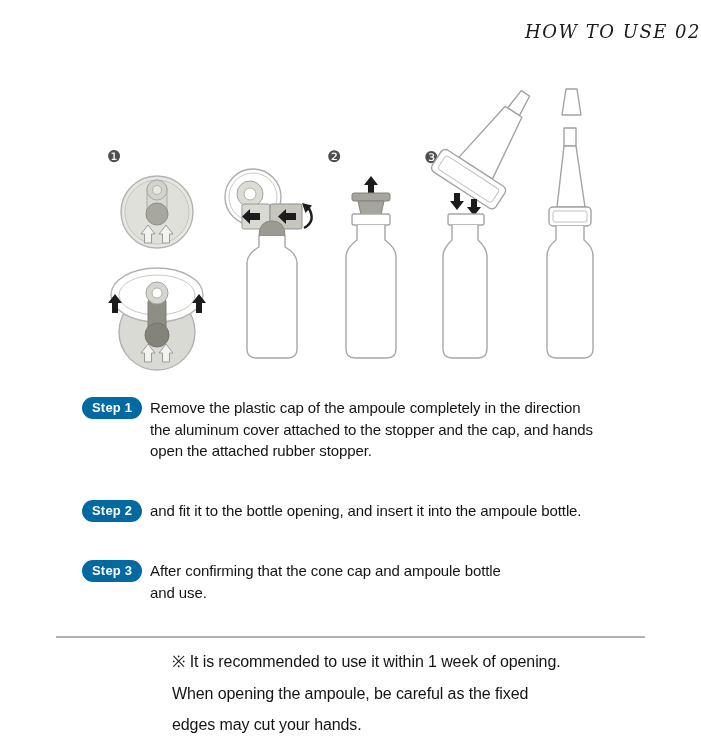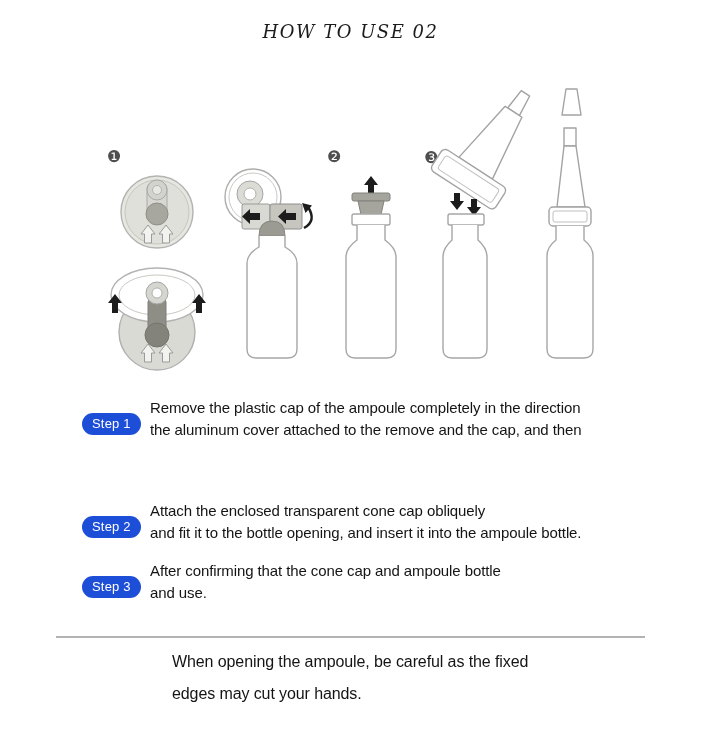--- a/index.html
+++ b/index.html
@@ -1,34 +1,34 @@
 <!DOCTYPE html>
 <html><head>
 <meta charset="utf-8">
 <style>
   html,body{margin:0;padding:0;background:#ffffff;}
   .page{
     position:relative;width:701px;height:745px;background:#ffffff;
     font-family:"Liberation Sans",sans-serif;overflow:hidden;
   }
   .title{
-    position:absolute;top:21px;left:0;width:100%;text-align:center;
+    position:absolute;top:21px;left:0;width:100%;text-align:right;
     font-family:"DejaVu Serif","Liberation Serif",serif;
     font-style:italic;font-size:18px;letter-spacing:1.5px;color:#1b1b1b;
   }
   .marker{
     position:absolute;font-size:16px;color:#4f4f4f;line-height:16px;
     font-family:"DejaVu Sans",sans-serif;
   }
   .diagram-svg{position:absolute;left:0;top:0;}
   .step{position:absolute;left:0;width:701px;}
   .step-badge{
-    position:absolute;left:82px;top:16px;
-    background:#1d4ed8;color:#ffffff;border-radius:12px;
-    font-size:13px;font-weight:400;padding:3px 10px 4px 10px;letter-spacing:0.2px;
+    position:absolute;left:82px;top:0;
+    background:#0369a1;color:#ffffff;border-radius:12px;
+    font-size:13px;font-weight:700;padding:3px 10px 4px 10px;letter-spacing:0.2px;
   }
   .step-text{
     position:absolute;left:150px;top:0;width:540px;
     font-size:15px;line-height:21.5px;color:#141414;letter-spacing:-0.1px;
   }
   .divider{
     position:absolute;left:56px;top:636px;width:589px;height:2px;background:#b3b3b3;
   }
   .note{
     position:absolute;left:172px;top:646px;width:480px;
@@ -117,40 +117,41 @@
       <rect x="549" y="207" width="42" height="19" rx="4" fill="#ffffff" stroke="#a3a3a3" stroke-width="1.4"></rect>
       <rect x="553" y="211" width="34" height="11" rx="2" fill="none" stroke="#c0c0c0" stroke-width="1"></rect>
       <path d="M 556,226 L 556,240 Q 547,247 547,256 L 547,349 Q 547,358 556,358 L 584,358 Q 593,358 593,349 L 593,256 Q 593,247 584,240 L 584,226" fill="#ffffff" stroke="#a6a6a6" stroke-width="1.4" stroke-linejoin="round"></path>
     </g>
   </svg>
 
   <div class="step" style="top:397px;">
     <span class="step-badge">Step 1</span>
     <div class="step-text">
       <div>Remove the plastic cap of the ampoule completely in the direction</div>
-      <div>the aluminum cover attached to the remove and the cap, and then</div>
+      <div>the aluminum cover attached to the stopper and the cap, and hands</div>
+      <div>open the attached rubber stopper.</div>
     </div>
   </div>
 
   <div class="step" style="top:500px;">
     <span class="step-badge">Step 2</span>
     <div class="step-text">
-      <div>Attach the enclosed transparent cone cap obliquely</div>
       <div>and fit it to the bottle opening, and insert it into the ampoule bottle.</div>
     </div>
   </div>
 
   <div class="step" style="top:560px;">
     <span class="step-badge">Step 3</span>
     <div class="step-text">
       <div>After confirming that the cone cap and ampoule bottle</div>
       <div>and use.</div>
     </div>
   </div>
 
   <div class="divider"></div>
 
   <div class="note">
+    <div>※ It is recommended to use it within 1 week of opening.</div>
     <div>When opening the ampoule, be careful as the fixed</div>
     <div>edges may cut your hands.</div>
   </div>
 
 </div>
 
 </body></html>

